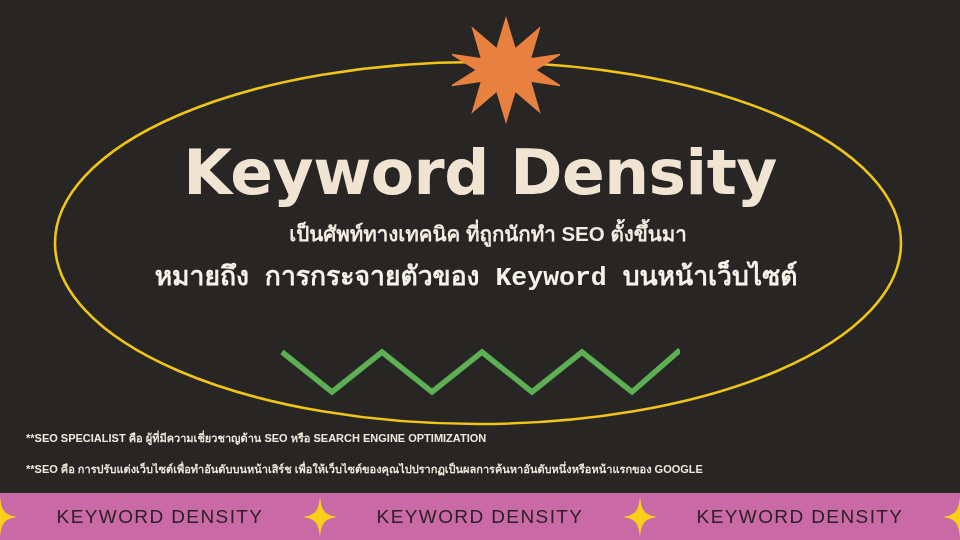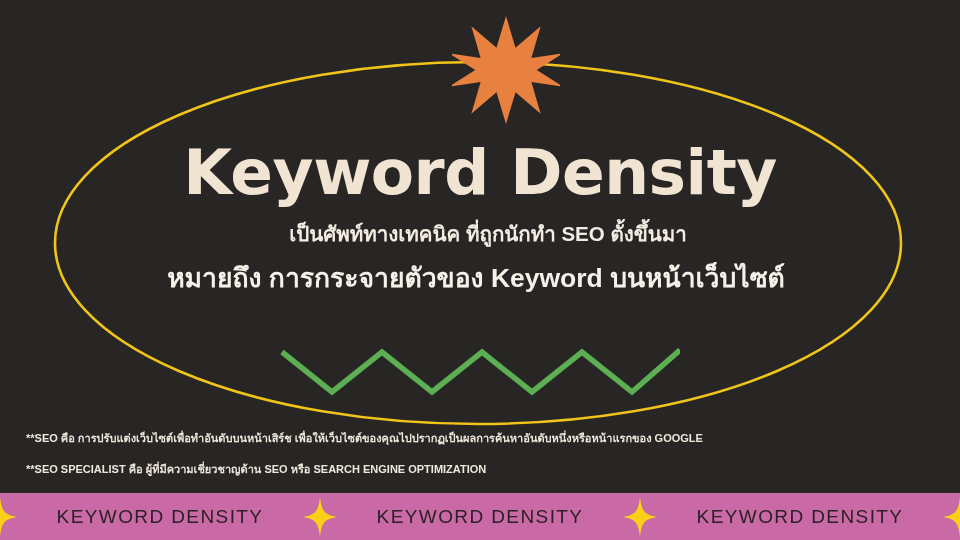--- a/index.html
+++ b/index.html
@@ -70,20 +70,21 @@
     color: #f4ece3;
     white-space: nowrap;
   }
   .subtitle-2 {
     margin: 14px 8px 0 0;
     font-size: 26.5px;
     line-height: 1.35;
     font-weight: 600;
     color: #f7f1ea;
     white-space: nowrap;
+    font-family: Liberation Mono, monospace;
   }
 
   
   .footnotes {
     position: absolute;
     left: 26px;
     top: 432px;
     width: 910px;
   }
   .footnote {
@@ -146,22 +147,22 @@
     <polyline fill="none" stroke="#5caf52" stroke-width="5.5" stroke-linejoin="miter" stroke-linecap="butt" points="2,4 52,44 102,4 152,44 202,4 252,44 302,4 352,44 400,2"></polyline>
   </svg>
 
   <div class="headline-block">
     <h1 class="main-title">Keyword Density</h1>
     <p class="subtitle-1">เป็นศัพท์ทางเทคนิค ที่ถูกนักทำ SEO ตั้งขึ้นมา</p>
     <p class="subtitle-2">หมายถึง การกระจายตัวของ Keyword บนหน้าเว็บไซต์</p>
   </div>
 
   <div class="footnotes">
+    <p class="footnote">**SEO SPECIALIST คือ ผู้ที่มีความเชี่ยวชาญด้าน SEO หรือ SEARCH ENGINE OPTIMIZATION</p>
     <p class="footnote">**SEO คือ การปรับแต่งเว็บไซต์เพื่อทำอันดับบนหน้าเสิร์ช เพื่อให้เว็บไซต์ของคุณไปปรากฏเป็นผลการค้นหาอันดับหนึ่งหรือหน้าแรกของ GOOGLE</p>
-    <p class="footnote">**SEO SPECIALIST คือ ผู้ที่มีความเชี่ยวชาญด้าน SEO หรือ SEARCH ENGINE OPTIMIZATION</p>
   </div>
 
   <div class="banner">
 
     <svg class="sparkle edge-left" viewBox="0 0 34 40" aria-hidden="true">
       <path fill="#fbd117" d="M17 0 C18.6 13.4 20.6 17.6 34 20 C20.6 22.4 18.6 26.6 17 40 C15.4 26.6 13.4 22.4 0 20 C13.4 17.6 15.4 13.4 17 0 Z"></path>
     </svg>
 
     <span class="banner-text">KEYWORD DENSITY</span>
 

